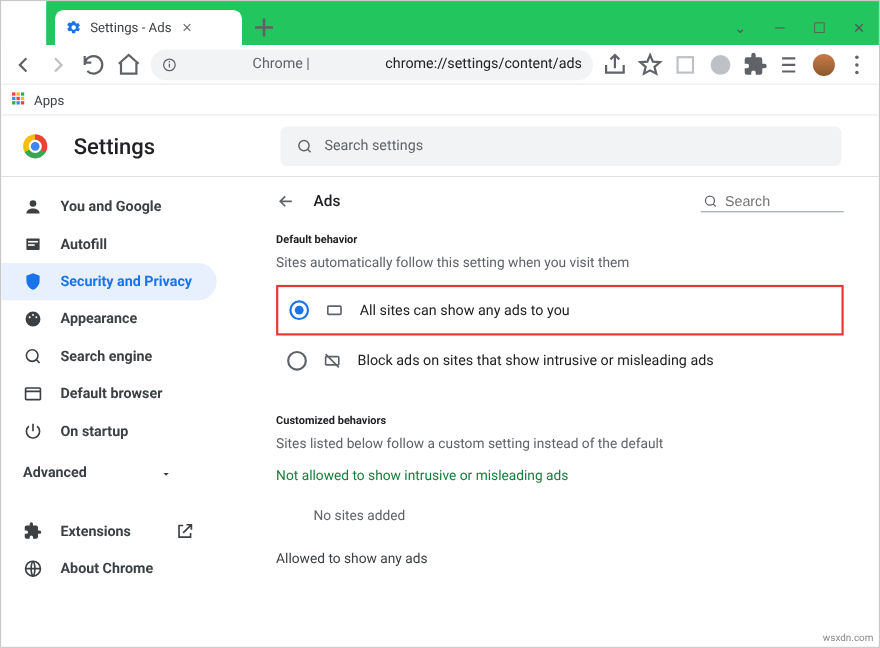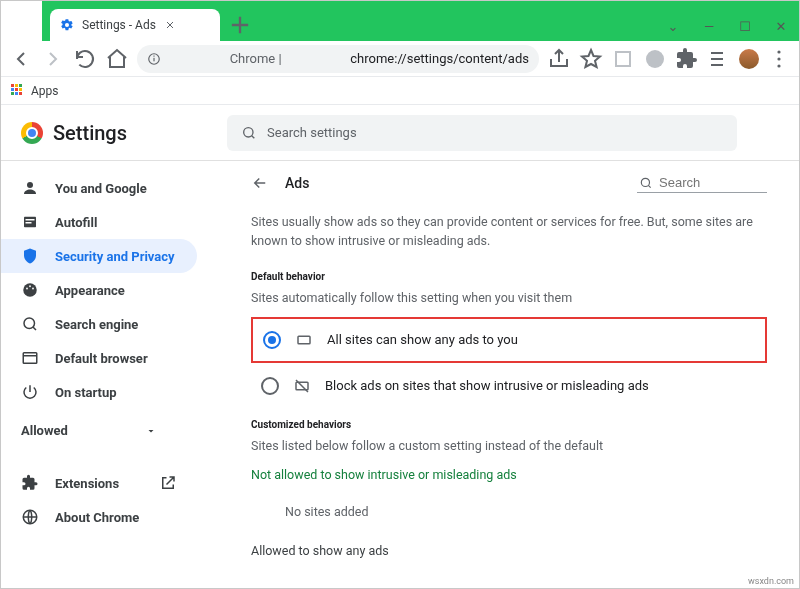--- a/index.html
+++ b/index.html
@@ -28,21 +28,21 @@
 .avatar { width: 20px; height: 20px; border-radius: 50%; background: linear-gradient(#c97a4a,#8b5a2b); }
 
 
 .bookbar { height: 28px; display: flex; align-items: center; padding: 0 10px; gap: 6px; border-bottom: 1px solid #e8eaed; font-size: 12px; color: #3c4043; }
 .apps-icon { width: 14px; height: 14px; display: grid; grid-template-columns: repeat(3, 3px); grid-template-rows: repeat(3, 3px); gap: 1px; }
 .apps-icon span:nth-child(1){background:#ea4335}.apps-icon span:nth-child(2){background:#fbbc04}.apps-icon span:nth-child(3){background:#34a853}
 .apps-icon span:nth-child(4){background:#4285f4}.apps-icon span:nth-child(5){background:#ea4335}.apps-icon span:nth-child(6){background:#fbbc04}
 .apps-icon span:nth-child(7){background:#34a853}.apps-icon span:nth-child(8){background:#4285f4}.apps-icon span:nth-child(9){background:#ea4335}
 
 
-.settings-header { height: 56px; display: flex; align-items: center; padding: 0 20px; gap: 10px; border-bottom: 1px solid #e0e0e0; }
+.settings-header { height: 56px; display: flex; align-items: center; padding: 0 20px; gap: 24px; border-bottom: 1px solid #e0e0e0; }
 .chrome-logo { width: 22px; height: 22px; border-radius: 50%; background: conic-gradient(#ea4335 0 120deg, #34a853 120deg 240deg, #fbbc04 240deg 360deg); position: relative; }
 .chrome-logo::after { content:""; position:absolute; inset:5px; border-radius:50%; background:#4285f4; border:2px solid #fff; }
 .settings-title { font-size: 20px; font-weight: 500; }
 .search-settings { margin-left: 90px; flex: 1; max-width: 510px; background: #f1f3f4; border-radius: 6px; height: 36px; display: flex; align-items: center; padding: 0 14px; gap: 10px; color: #5f6368; }
 
 
 .body { flex: 1; display: flex; overflow: hidden; }
 .sidebar { width: 218px; padding-top: 10px; font-weight: bold; }
 .side-item { display: flex; align-items: center; gap: 16px; height: 34px; padding: 0 20px; font-size: 13px; color: #3c4043; border-radius: 0 18px 18px 0; margin-right: 22px; }
 .side-item.active { background: #e8f0fe; color: #1a73e8; }
@@ -60,21 +60,21 @@
 .content-search input { border:none; outline:none; background:transparent; font-size:13px; width: 90px; color:#3c4043;}
 .desc { color: #5f6368; font-size: 12.5px; line-height: 1.5; margin-bottom: 20px; }
 .section-label { font-size: 10px; font-weight: 700; margin-bottom: 8px; }
 .sub { color:#5f6368; font-size:12.5px; margin-bottom: 12px; }
 .radio-row { display:flex; align-items:center; gap: 14px; padding: 12px 10px; font-size:13px; }
 .radio-row .radio { width:18px; height:18px; border:2px solid #5f6368; border-radius:50%; position:relative; flex-shrink:0;}
 .radio-row .radio.checked { border-color:#1a73e8; }
 .radio-row .radio.checked::after { content:""; position:absolute; inset:3px; background:#1a73e8; border-radius:50%; }
 .radio-row .ic { width:18px; height:18px; color:#5f6368; display:flex; align-items:center; justify-content:center;}
 .highlight { border: 2.5px solid #e53935; margin: 4px 0 2px 0; }
-.section { margin-top: 12px; }
+.section { margin-top: 28px; }
 .nosites { color:#5f6368; font-size:12.5px; padding: 10px 0 10px 34px; }
 
 svg { width: 100%; height: 100%; }
 .watermark { position:absolute; right:4px; bottom:3px; font-size:9px; color:#888; background:rgba(255,255,255,.7); padding:0 2px;}
 </style>
 </head>
 <body>
 
 <div class="window">
 
@@ -263,21 +263,21 @@
       </div>
       <div class="side-item">
         <span class="ic">
             <svg viewBox="0 0 24 24" fill="none" stroke="currentColor" stroke-width="2">
               <path d="M12 3v9M7 6a8 8 0 1 0 10 0"></path>
             </svg>
           </span>
         <span>On startup</span>
       </div>
       <div class="advanced">
-        <span>Allowed</span>
+        <span>Advanced</span>
         <span style="width:12px;height:12px"><svg viewBox="0 0 24 24" fill="currentColor">
               <path d="M7 10l5 5 5-5z"></path>
             </svg></span>
       </div>
       <div class="side-sep"></div>
       <div class="side-item">
         <span class="ic">
             <svg viewBox="0 0 24 24" fill="currentColor">
               <path d="M20 11h-2V7a2 2 0 0 0-2-2h-4V3a2 2 0 1 0-4 0v2H4a2 2 0 0 0-2 2v4h2a2 2 0 1 1 0 4H2v4a2 2 0 0 0 2 2h4v-2a2 2 0 1 1 4 0v2h4a2 2 0 0 0 2-2v-4h2a2 2 0 1 0 0-4Z"></path>
             </svg>
@@ -308,21 +308,20 @@
         <span class="crumb">Ads</span>
         <div class="content-search">
           <span style="width:14px;height:14px"><svg viewBox="0 0 24 24" fill="none" stroke="currentColor" stroke-width="2">
                 <circle cx="11" cy="11" r="7"></circle>
                 <path d="m20 20-4-4"></path>
               </svg></span>
           <input placeholder="Search" style="">
         </div>
       </div>
 
-      <div class="desc">Sites usually show ads so they can provide content or services for free. But, some sites are known to show intrusive or misleading ads.</div>
 
       <div class="section-label">Default behavior</div>
       <div class="sub">Sites automatically follow this setting when you visit them</div>
 
       <div class="highlight">
         <div class="radio-row">
           <span class="radio checked"></span>
           <span class="ic">
               <svg viewBox="0 0 24 24" fill="none" stroke="currentColor" stroke-width="2">
                 <rect x="4" y="7" width="16" height="10" rx="1"></rect>

